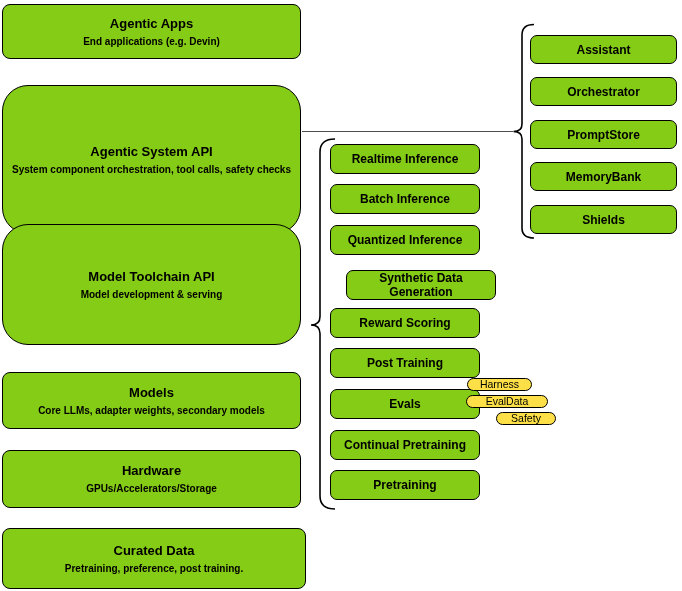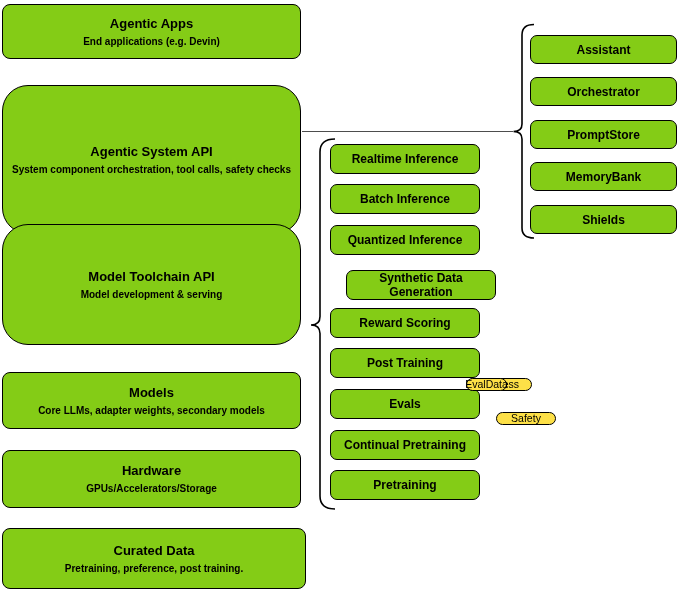--- a/index.html
+++ b/index.html
@@ -90,21 +90,21 @@
 <div class="node mnode" style="top:430px;">
   <span>Continual Pretraining</span>
 </div>
 <div class="node mnode" style="top:470px;">
   <span>Pretraining</span>
 </div>
 
 <div class="pill" style="left:467px;top:378px;width:65px;height:13px;">
   <span>Harness</span>
 </div>
-<div class="pill" style="left:466px;top:378px;width:41px;height:13px;">
+<div class="pill" style="left:466px;top:395px;width:82px;height:13px;">
   <span>EvalData</span>
 </div>
 <div class="pill" style="left:468px;top:412px;width:60px;height:13px;margin-left:28px;">
   <span>Safety</span>
 </div>
 
 <div class="node rnode" style="top:35px;">
   <span>Assistant</span>
 </div>
 <div class="node rnode" style="top:77px;">

